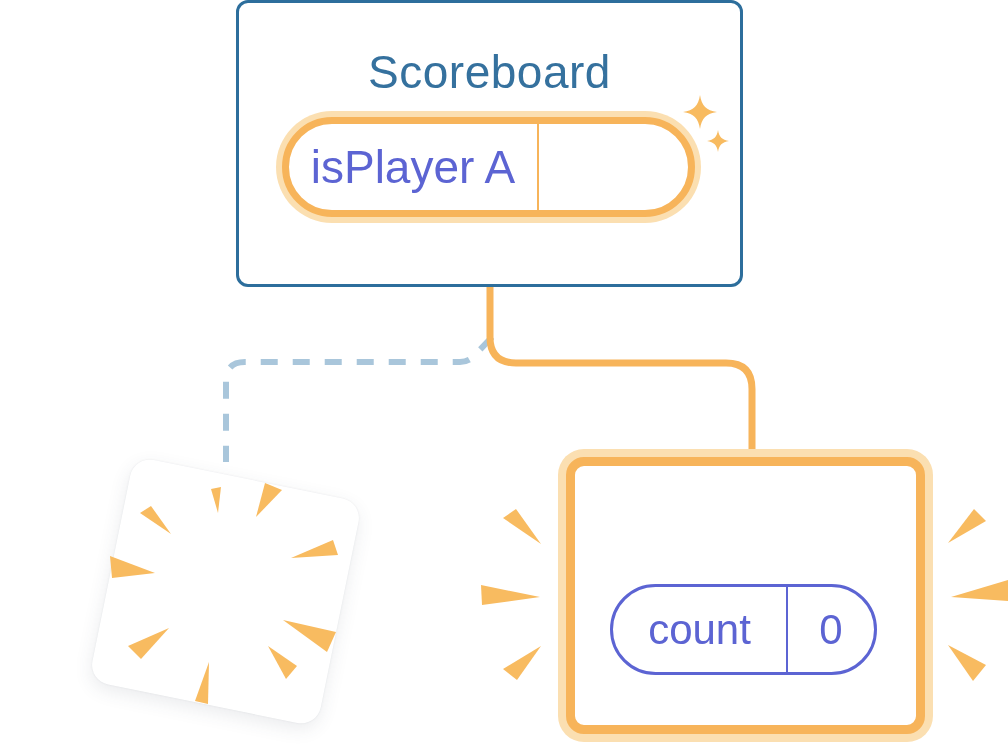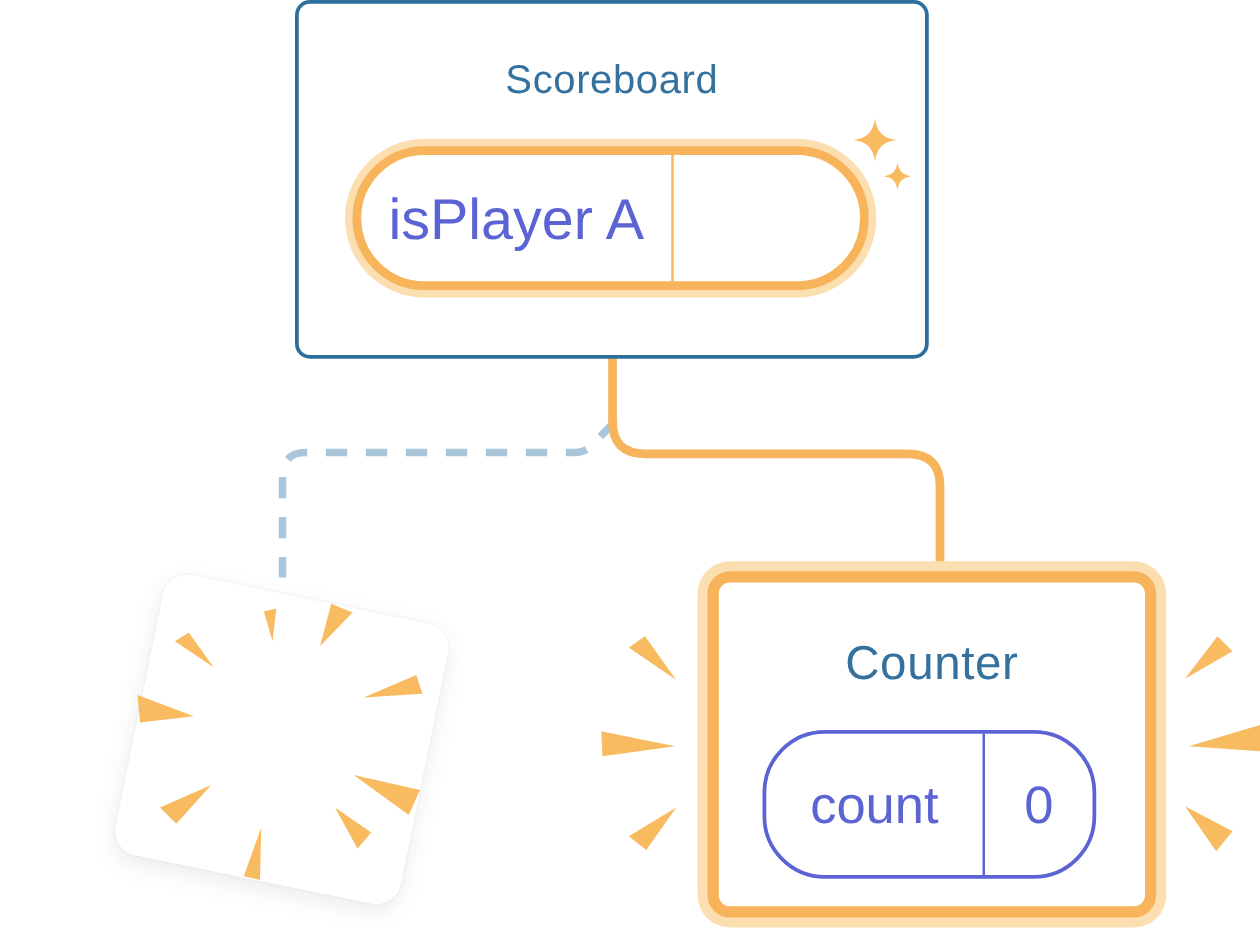--- a/index.html
+++ b/index.html
@@ -27,37 +27,37 @@
   .counter-card{
     left:566px;top:457px;width:359px;height:277px;
     border:9px solid var(--accent-orange);
     box-shadow:0 0 0 8px var(--accent-orange-light);
     border-radius:18px;
   }
   .card-title{
     position:absolute;left:0;right:0;text-align:center;
     color:var(--title-blue);font-weight:500;letter-spacing:0.5px;
   }
-  .scoreboard-card .card-title{top:42px;font-size:32px;}
+  .scoreboard-card .card-title{top:42px;font-size:46px;}
   .counter-card .card-title{top:44px;font-size:38px;}
 
   
   .pill{position:absolute;display:flex;align-items:stretch;background:#fff;box-sizing:border-box;}
   .pill-cell{display:flex;align-items:center;justify-content:center;color:var(--state-purple);}
   .scoreboard-pill{
-    left:43px;top:114px;width:413px;height:115px;
+    left:43px;top:114px;width:413px;height:100px;
     border:7px solid var(--accent-orange);
     box-shadow:0 0 0 6px var(--accent-orange-light);
     border-radius:58px;font-size:46px;
   }
   .scoreboard-pill .pill-name{width:248px;}
   .scoreboard-pill .pill-divider{width:2px;background:var(--accent-orange);}
   .scoreboard-pill .pill-value{flex:1;font-weight:700;}
   .counter-pill{
-    left:35px;top:118px;width:267px;height:119px;
+    left:35px;top:118px;width:267px;height:91px;
     border:3px solid var(--state-purple);
     border-radius:50px;font-size:42px;
   }
   .counter-pill .pill-name{width:173px;}
   .counter-pill .pill-divider{width:2px;background:var(--state-purple);}
   .counter-pill .pill-value{flex:1;}
 
   
   .sparkle{position:absolute;}
   .sparkle-large{left:444px;top:92px;width:34px;height:34px;}
@@ -121,21 +121,20 @@
 
     <svg class="sparkle sparkle-large" viewBox="0 0 24 24">
       <path d="M12 0 C13.2 7.6 16.4 10.8 24 12 C16.4 13.2 13.2 16.4 12 24 C10.8 16.4 7.6 13.2 0 12 C7.6 10.8 10.8 7.6 12 0 Z" style="fill:var(--burst-orange);"></path>
     </svg>
     <svg class="sparkle sparkle-small" viewBox="0 0 24 24">
       <path d="M12 0 C13.2 7.6 16.4 10.8 24 12 C16.4 13.2 13.2 16.4 12 24 C10.8 16.4 7.6 13.2 0 12 C7.6 10.8 10.8 7.6 12 0 Z" style="fill:var(--burst-orange);"></path>
     </svg>
   </div>
 
   <div class="component-card counter-card">
-    <div class="card-title">Counter</div>
 
     <div class="pill counter-pill">
       <div class="pill-cell pill-name">count</div>
       <div class="pill-divider"></div>
       <div class="pill-cell pill-value">0</div>
     </div>
   </div>
 
 </div>
 

